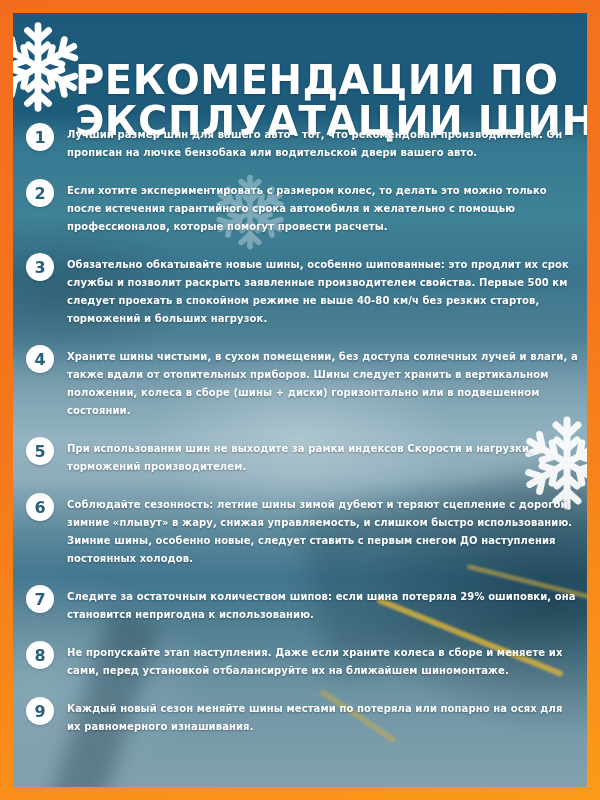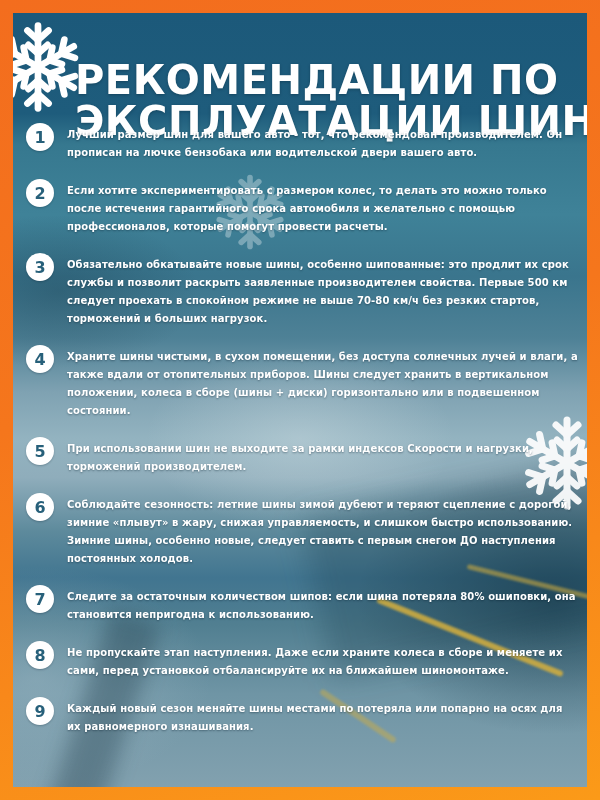--- a/index.html
+++ b/index.html
@@ -130,37 +130,37 @@
       <li class="tip">
         <span class="badge">1</span>
         <p>Лучший размер шин для вашего авто - тот, что рекомендован производителем. Он прописан на лючке бензобака или водительской двери вашего авто.</p>
       </li>
       <li class="tip">
         <span class="badge">2</span>
         <p>Если хотите экспериментировать с размером колес, то делать это можно только после истечения гарантийного срока автомобиля и желательно с помощью профессионалов, которые помогут провести расчеты.</p>
       </li>
       <li class="tip">
         <span class="badge">3</span>
-        <p>Обязательно обкатывайте новые шины, особенно шипованные: это продлит их срок службы и позволит раскрыть заявленные производителем свойства. Первые 500 км следует проехать в спокойном режиме не выше 70-80 км/ч без резких стартов, торможений и больших нагрузок.</p>
+        <p>Обязательно обкатывайте новые шины, особенно шипованные: это продлит их срок службы и позволит раскрыть заявленные производителем свойства. Первые 500 км следует проехать в спокойном режиме не выше 40-80 км/ч без резких стартов, торможений и больших нагрузок.</p>
       </li>
       <li class="tip">
         <span class="badge">4</span>
         <p>Храните шины чистыми, в сухом помещении, без доступа солнечных лучей и влаги, а также вдали от отопительных приборов. Шины следует хранить в вертикальном положении, колеса в сборе (шины + диски) горизонтально или в подвешенном состоянии.</p>
       </li>
       <li class="tip">
         <span class="badge">5</span>
         <p>При использовании шин не выходите за рамки индексов Скорости и нагрузки, торможений производителем.</p>
       </li>
       <li class="tip">
         <span class="badge">6</span>
         <p>Соблюдайте сезонность: летние шины зимой дубеют и теряют сцепление с дорогой, зимние «плывут» в жару, снижая управляемость, и слишком быстро использованию. Зимние шины, особенно новые, следует ставить с первым снегом ДО наступления постоянных холодов.</p>
       </li>
       <li class="tip">
         <span class="badge">7</span>
-        <p>Следите за остаточным количеством шипов: если шина потеряла 80% ошиповки, она становится непригодна к использованию.</p>
+        <p>Следите за остаточным количеством шипов: если шина потеряла 29% ошиповки, она становится непригодна к использованию.</p>
       </li>
       <li class="tip">
         <span class="badge">8</span>
         <p>Не пропускайте этап наступления. Даже если храните колеса в сборе и меняете их сами, перед установкой отбалансируйте их на ближайшем шиномонтаже.</p>
       </li>
       <li class="tip">
         <span class="badge">9</span>
         <p>Каждый новый сезон меняйте шины местами по потеряла или попарно на осях для их равномерного изнашивания.</p>
       </li>
     </ol>

